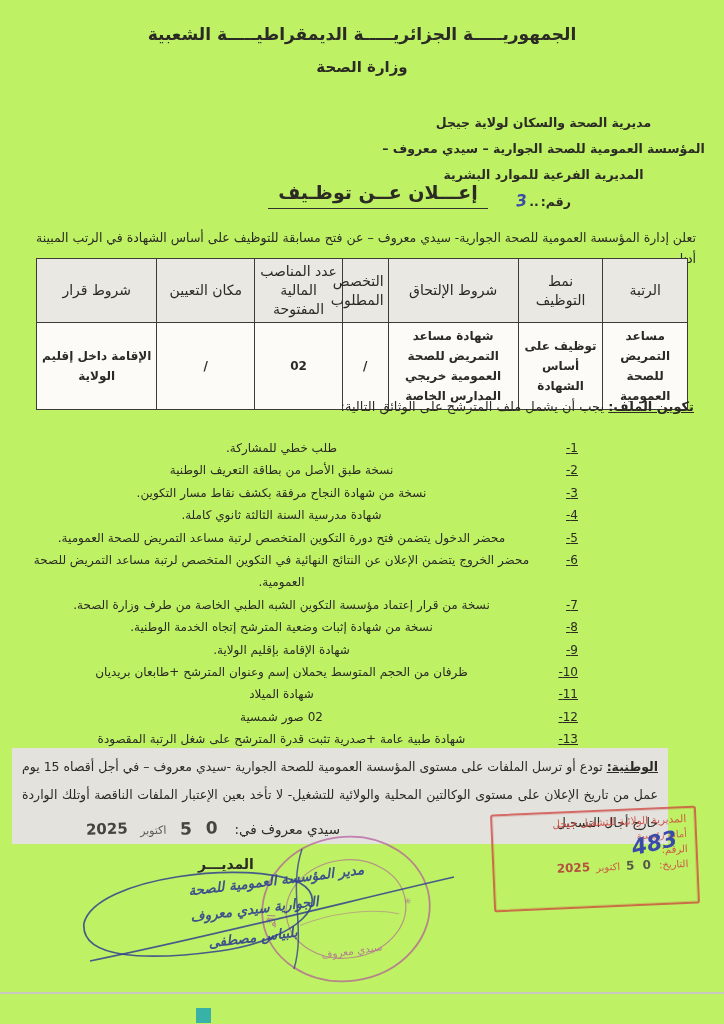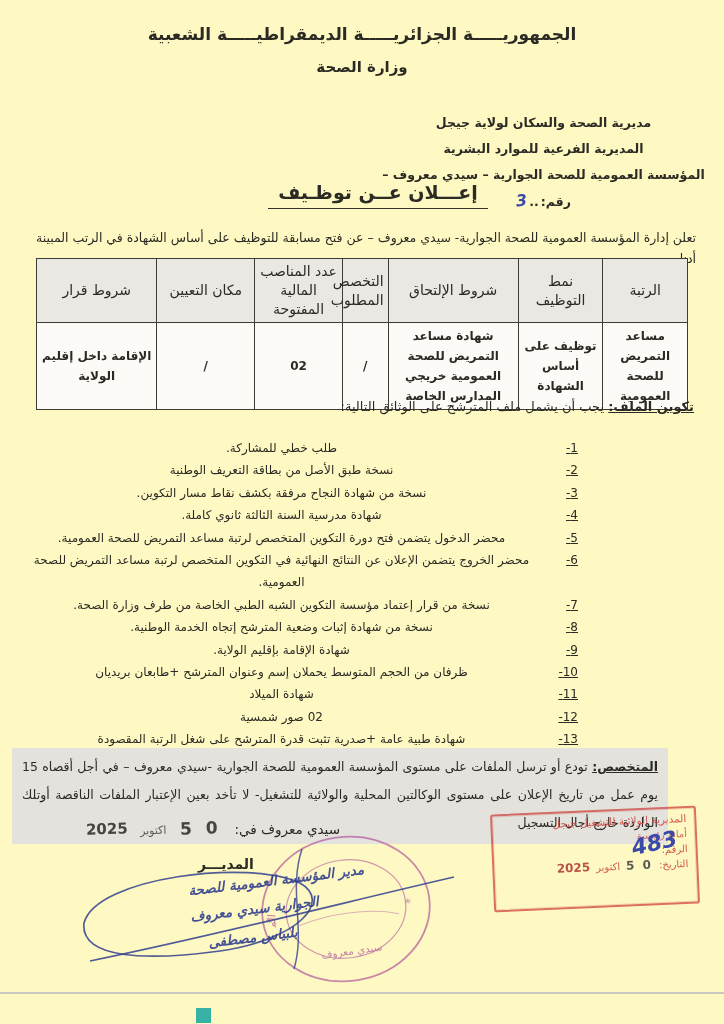--- a/index.html
+++ b/index.html
@@ -1,19 +1,19 @@
 <!DOCTYPE html>
 <html lang="ar" dir="rtl"><head>
 <meta charset="utf-8">
 <style>
   html,body{margin:0;padding:0;}
   .page{
     position:relative;
     width:724px;height:1024px;
-    background:#fef9c3;
+    background:#bef264;
     font-family:"DejaVu Sans",sans-serif;
     color:#2b2a24;
     overflow:hidden;
     direction:rtl;
   }
   
   .republic{position:absolute;top:24px;left:0;right:0;text-align:center;
     font-size:17px;font-weight:bold;letter-spacing:.5px;}
   .ministry{position:absolute;top:58px;left:0;right:0;text-align:center;
     font-size:15px;font-weight:bold;}
@@ -83,22 +83,22 @@
 </head>
 <body>
 
 <div class="page">
 
   <div class="republic">الجمهوريـــــة الجزائريـــــة الديمقراطيـــــة الشعبية</div>
   <div class="ministry">وزارة الصحة</div>
 
   <div class="letterhead">
     <div>مديرية الصحة والسكان لولاية جيجل</div>
+    <div>المؤسسة العمومية للصحة الجوارية – سيدي معروف –</div>
     <div>المديرية الفرعية للموارد البشرية</div>
-    <div>المؤسسة العمومية للصحة الجوارية – سيدي معروف –</div>
     <div class="refline">
       <span>رقم:</span>
       <span>..</span>
       <span class="ref-num">3</span>
     </div>
   </div>
 
   <div class="title-wrap">
     <span class="title">إعـــلان عــن توظـيف</span>
   </div>
@@ -191,21 +191,21 @@
         <span class="doc-num">12-</span>
         <span class="doc-text">02 صور شمسية</span>
       </div>
     <div class="doc-item">
         <span class="doc-num">13-</span>
         <span class="doc-text">شهادة طبية عامة +صدرية تثبت قدرة المترشح على شغل الرتبة المقصودة</span>
       </div>
   </div>
 
   <div class="note">
-    <span class="lbl">المتخصص:</span>
+    <span class="lbl">الوطنية:</span>
     <span>تودع أو ترسل الملفات على مستوى المؤسسة العمومية للصحة الجوارية -سيدي معروف – في أجل أقصاه 15 يوم عمل من تاريخ الإعلان على مستوى الوكالتين المحلية والولائية للتشغيل- لا تأخد بعين الإعتبار الملفات الناقصة أوتلك الواردة خارج أجال التسجيل</span>
   </div>
 
   <div class="placedate">
     <span>سيدي معروف في:</span>
     <span class="stamp-day">0 5</span>
     <span class="stamp-month">اكتوبر</span>
     <span class="stamp-year">2025</span>
   </div>
 

